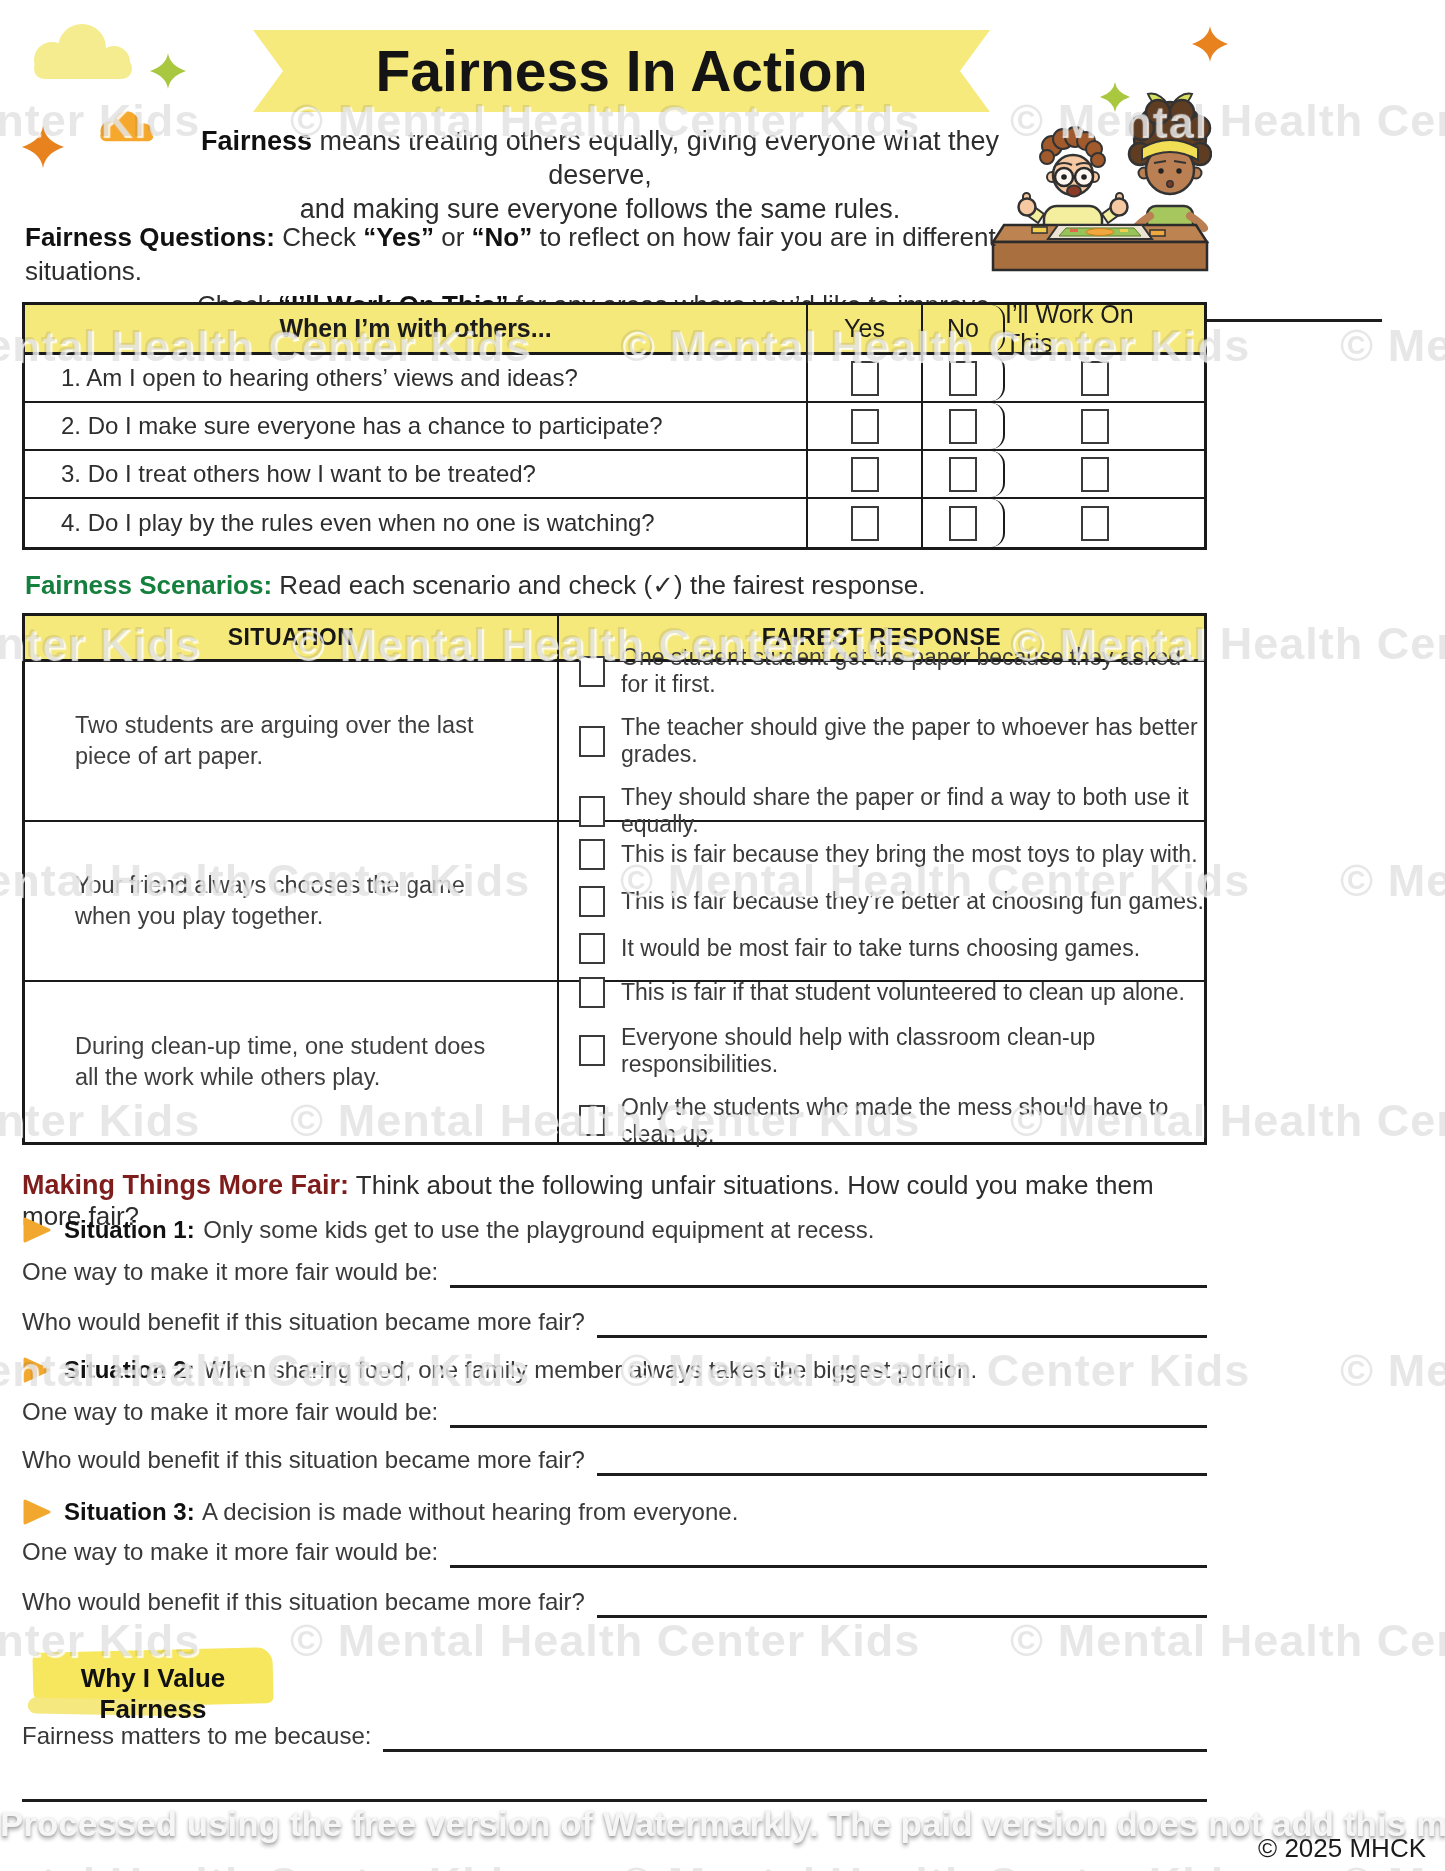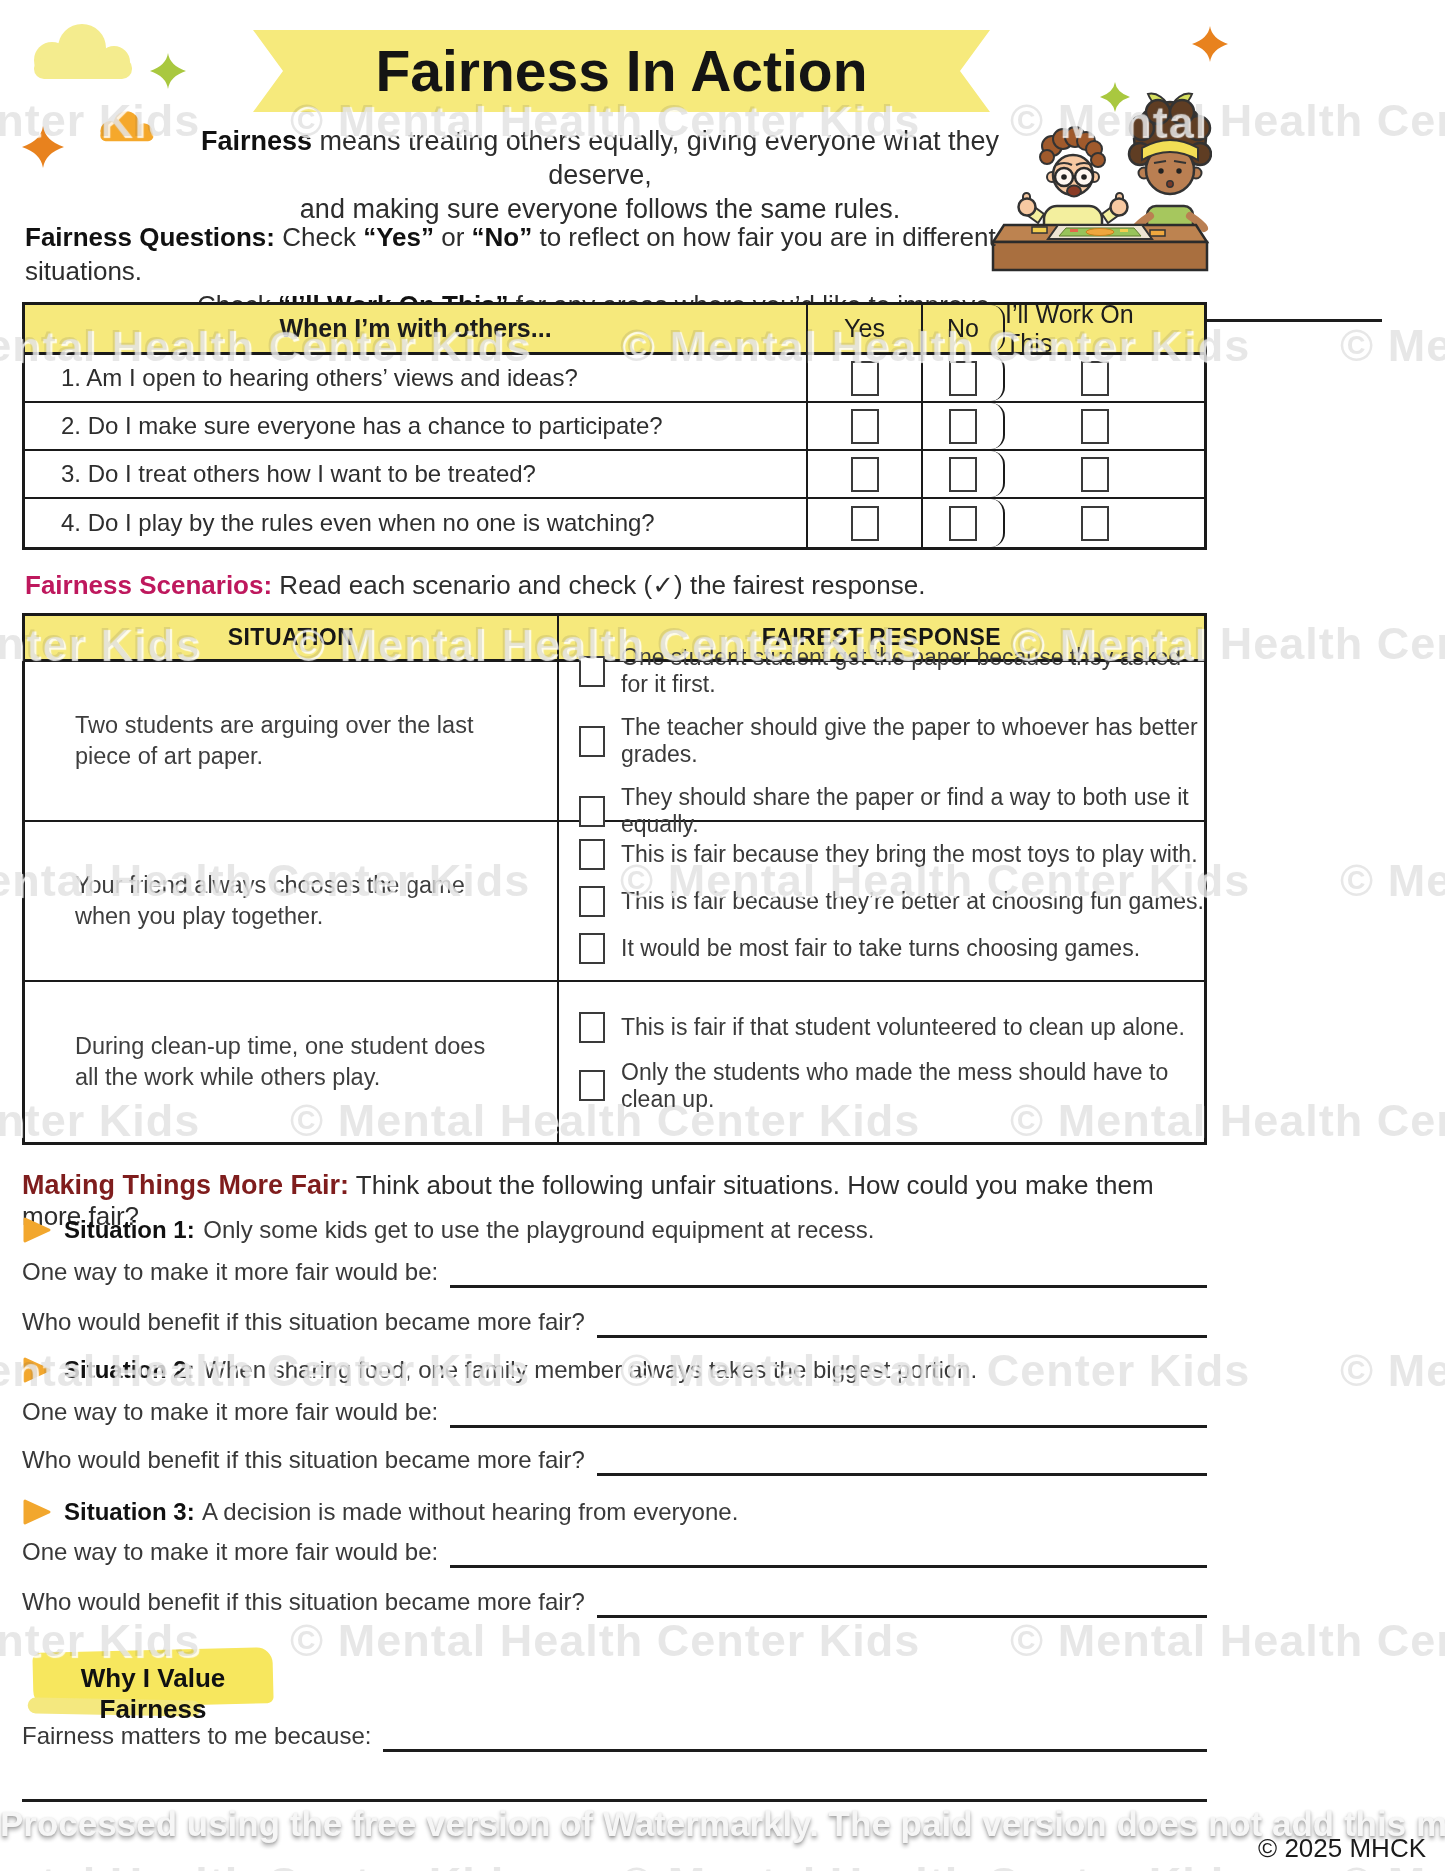--- a/index.html
+++ b/index.html
@@ -46,21 +46,21 @@
   .t1 .c2 { width:115px; border-right:2px solid #1a1a1a; display:flex; align-items:center; justify-content:center; }
   .t1 .c3 { width:82px; border-right:2px solid #1a1a1a; display:flex; align-items:center; justify-content:center;border-radius:14px; }
   .t1 .c4 { width:179px; display:flex; align-items:center; justify-content:center; }
   .t1 .hrow .c1 { justify-content:center; font-weight:600; font-size:25px; color:#1c1c1c; }
   .t1 .hrow .c2, .t1 .hrow .c3, .t1 .hrow .c4 { font-weight:500; font-size:25px; color:#1c1c1c; }
   .t1 .row .c1 { padding-left:36px; font-size:24px; color:#2e2e2e; }
   .cb { width:28px; height:35px; border:2px solid #3a3a3a; background:#fff; display:inline-block; }
 
   
   .sec-label { font-size:26px; color:#2d2d2d; }
-  .sec-label b { color:#be185d;margin-top:36px; }
+  .sec-label b { color:#15803d;margin-top:36px; }
   .fs-label { left:25px; top:570px; }
 
   
   .t2 { left:22px; top:613px; width:1185px; border:3px solid #1a1a1a; background:#fff; }
   .t2 .hrow { display:flex; height:46px; background:#F6E97C; border-bottom:3px solid #1a1a1a; }
   .t2 .hrow .hc1 { width:534px; border-right:2px solid #1a1a1a; display:flex; align-items:center; justify-content:center; font-weight:700; font-size:23px; letter-spacing:.5px; color:#161616; }
   .t2 .hrow .hc2 { flex:1; display:flex; align-items:center; justify-content:center; font-weight:700; font-size:23px; letter-spacing:.5px; color:#161616; }
   .t2 .srow { display:flex; height:160px; border-bottom:2px solid #1a1a1a; }
   .t2 .srow:last-child { border-bottom:none; }
   .t2 .sit { width:534px; border-right:2px solid #1a1a1a; display:flex; align-items:center; padding:0 70px 0 50px; font-size:23.5px; line-height:31px; color:#3e3e3e; }
@@ -323,20 +323,24 @@
 
     <div class="srow">
       <div class="sit">During clean-up time, one student does all the work while others play.</div>
       <div class="resp">
         <div class="opt">
             <span class="cb2"></span>
             <span>This is fair if that student volunteered to clean up alone.</span>
           </div>
         <div class="opt">
             <span class="cb2"></span>
+            <span>Everyone should help with classroom clean-up responsibilities.</span>
+          </div>
+        <div class="opt">
+            <span class="cb2"></span>
             <span>Only the students who made the mess should have to clean up.</span>
           </div>
       </div>
     </div>
   </div>
 
   <div class="abs mk-heading">
     <b>Making Things More Fair:</b><span> Think about the following unfair situations. How could you make them more fair?</span>
   </div>
 

